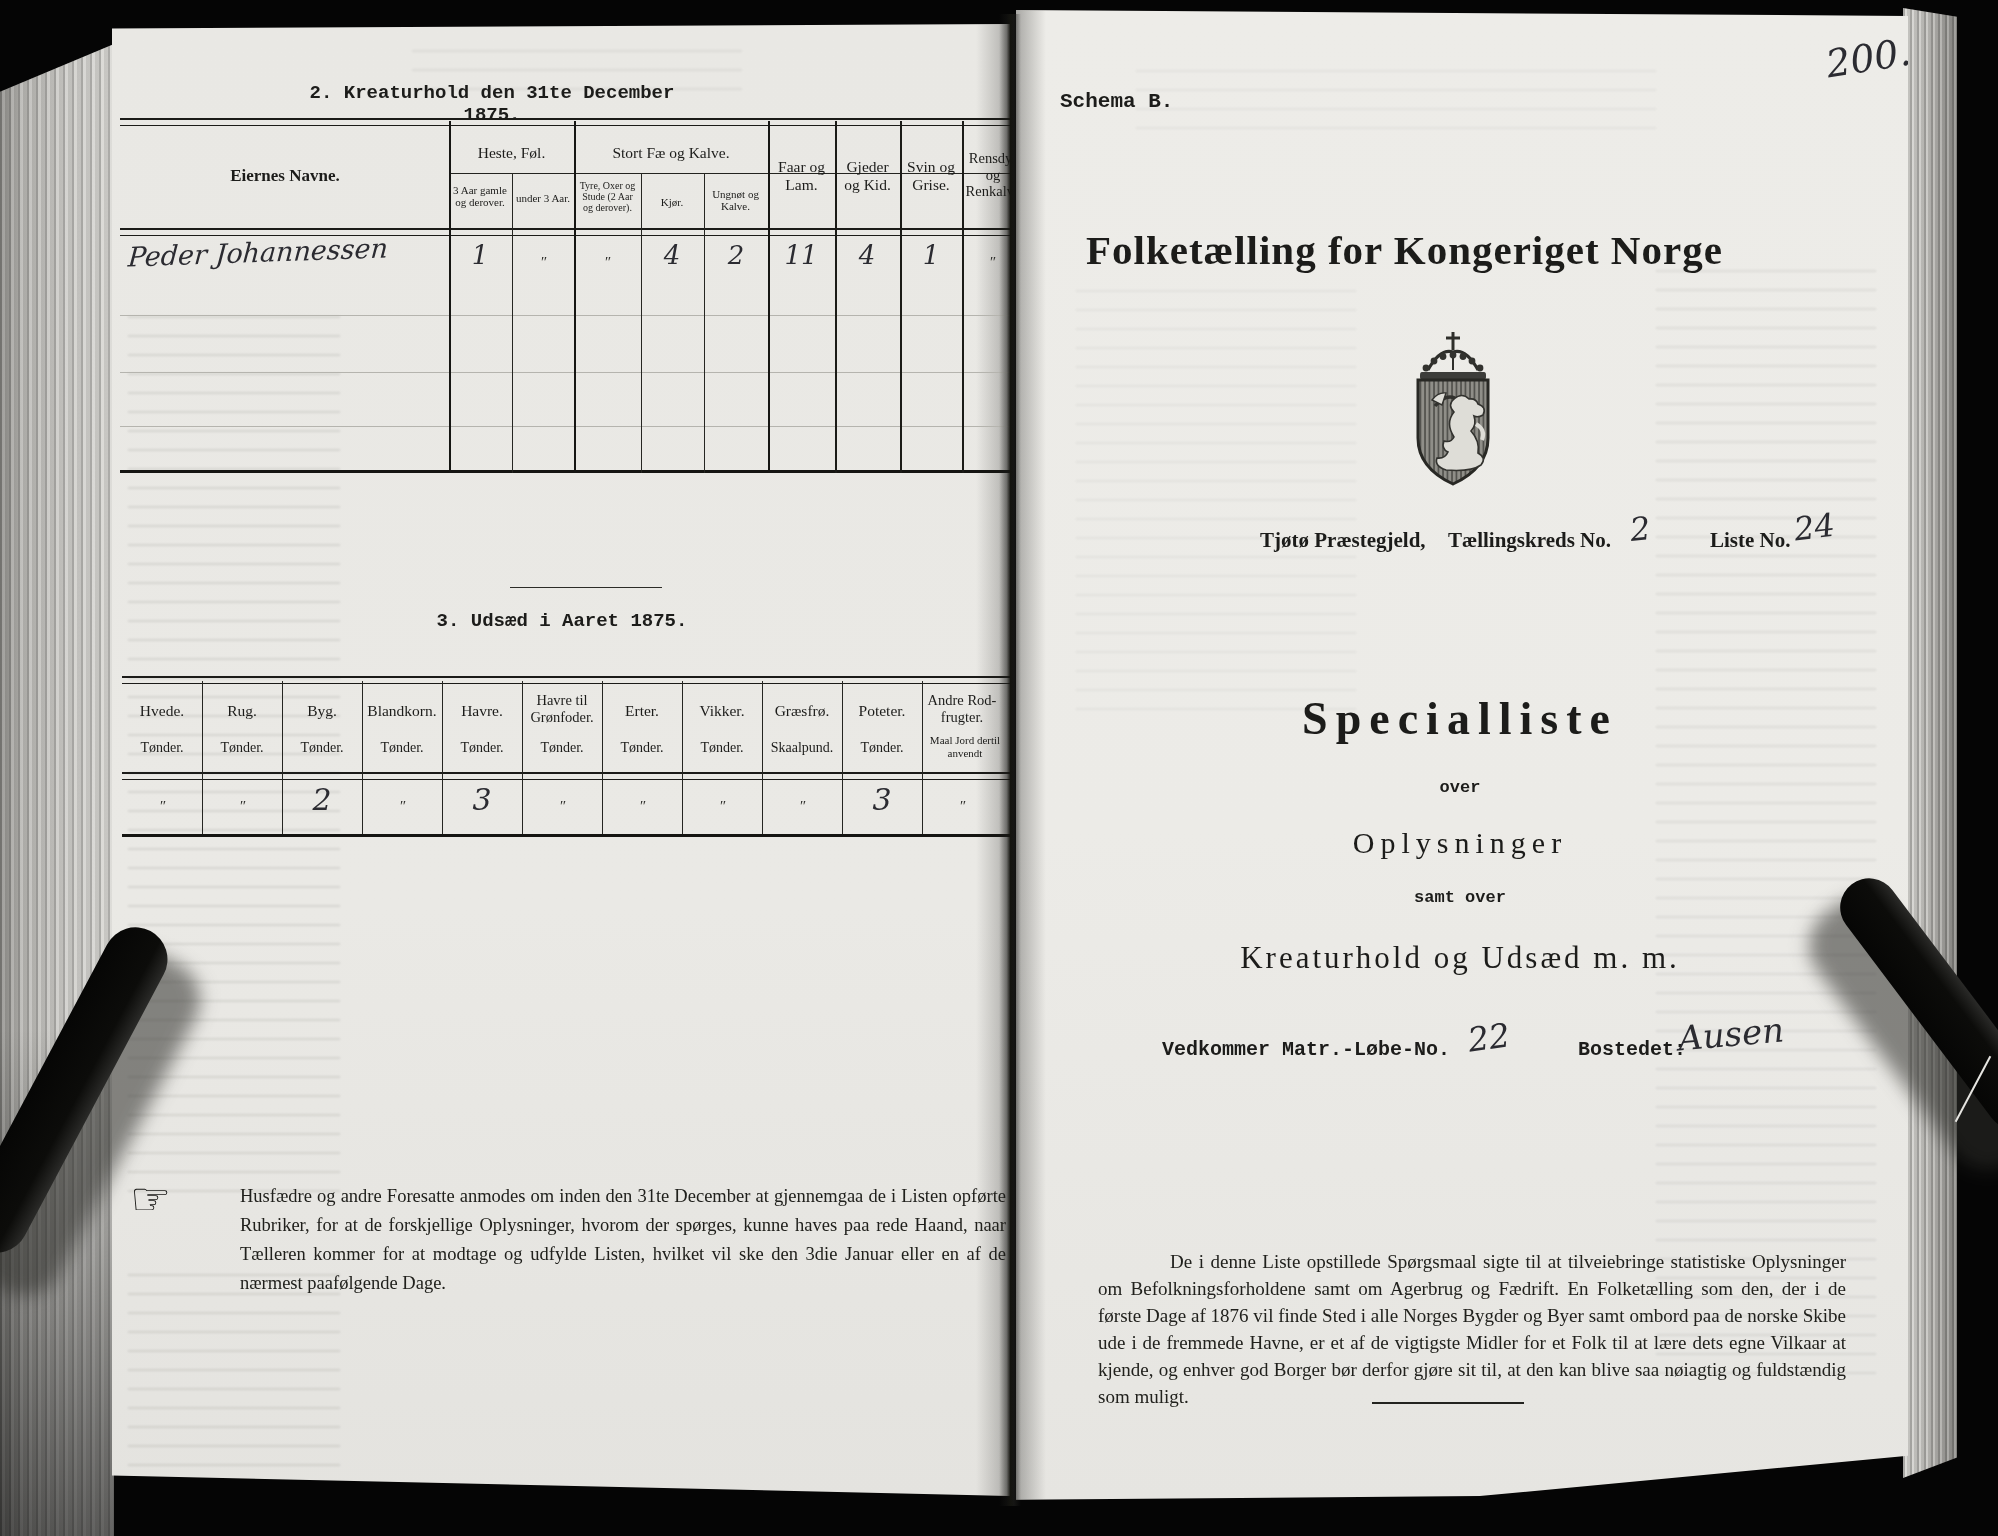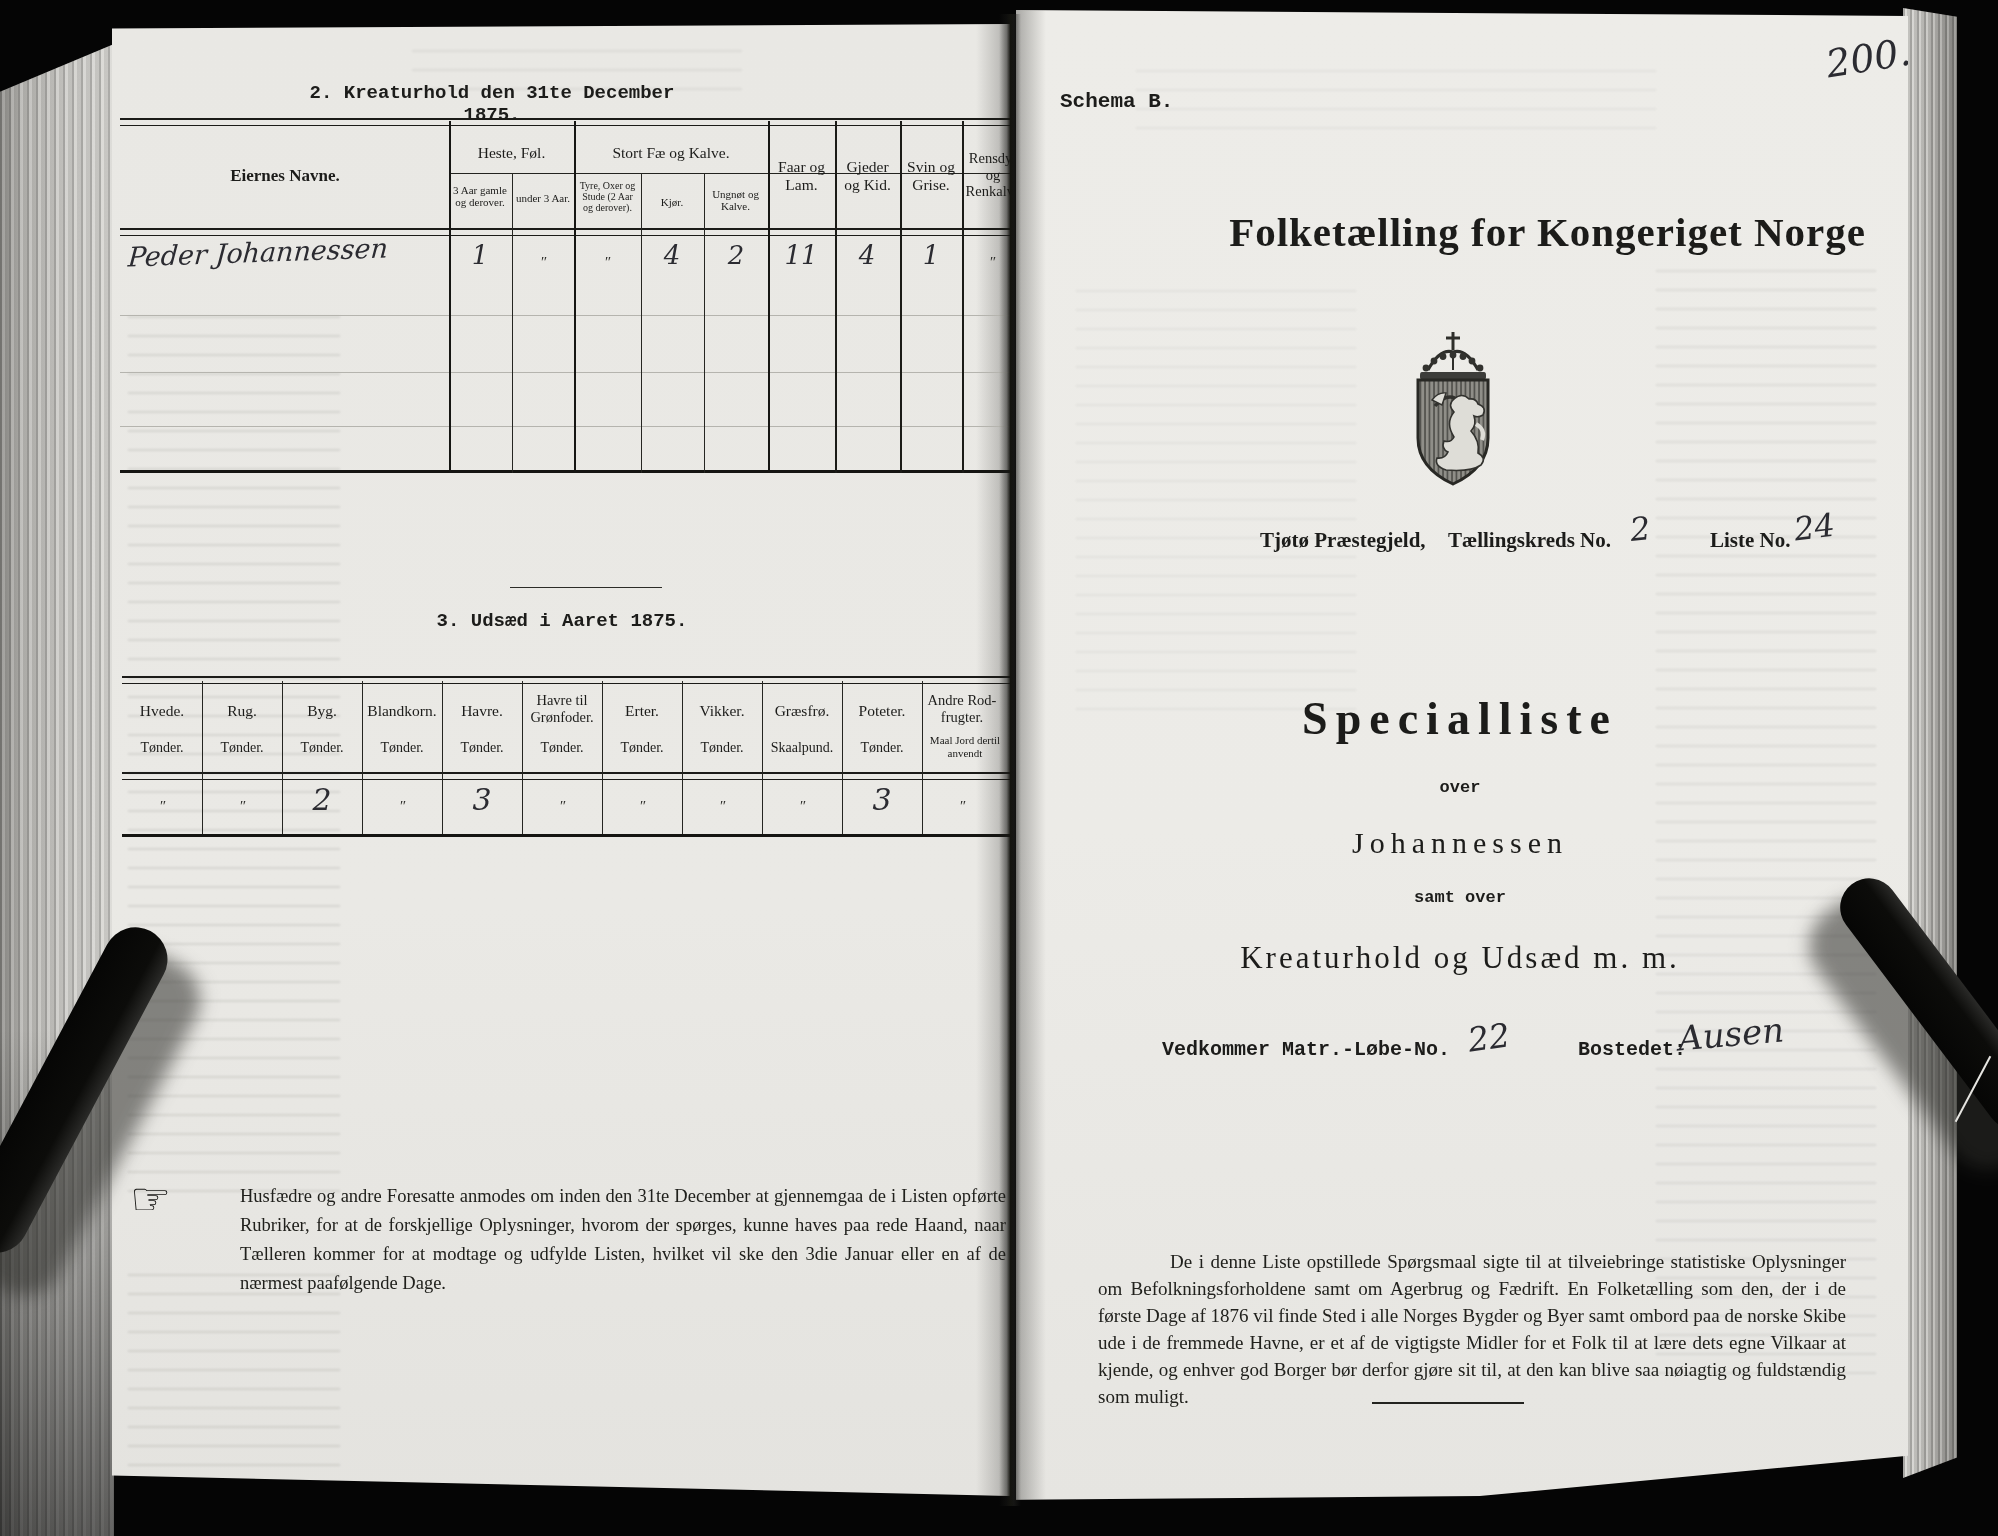--- a/index.html
+++ b/index.html
@@ -186,21 +186,21 @@
   <div id="page-right" class="abs">
 
     <div class="abs ghost" style="left:640px;top:260px;width:220px;height:1120px;opacity:.8;"></div>
     <div class="abs ghost" style="left:60px;top:280px;width:280px;height:430px;opacity:.5;"></div>
     <div class="abs ghost" style="left:120px;top:60px;width:520px;height:60px;opacity:.5;"></div>
 
     <div class="abs sans-b" style="left:44px;top:80px;font-size:21px;">Schema B.</div>
 
     <div class="abs hw" style="left:810px;top:26px;font-size:38px;transform:rotate(-9deg);">200.</div>
 
-    <div class="abs" style="left:70px;top:198px;width:780px;text-align:right;font-size:41px;font-weight:bold;letter-spacing:1px;">Folketælling for Kongeriget Norge</div>
+    <div class="abs" style="left:70px;top:216px;width:780px;text-align:left;font-size:41px;font-weight:bold;letter-spacing:1px;">Folketælling for Kongeriget Norge</div>
 
     <svg class="abs arms" style="left:372px;top:318px;" width="130" height="168" viewBox="0 0 130 168">
       <g stroke="#2a2a26" fill="none">
         <line x1="65" y1="4" x2="65" y2="22" stroke-width="3"></line>
         <line x1="58" y1="10" x2="72" y2="10" stroke-width="3"></line>
         <path d="M40,42 Q52,20 65,24 Q78,20 90,42" stroke-width="3"></path>
         <path d="M65,24 L65,42" stroke-width="2"></path>
       </g>
       <g fill="#2e2e2a">
         <circle cx="38" cy="40" r="3.4"></circle>
@@ -226,21 +226,21 @@
     </svg>
 
     <div class="abs" style="left:244px;top:518px;font-size:21px;font-weight:bold;">Tjøtø Præstegjeld,</div>
     <div class="abs" style="left:432px;top:518px;font-size:21px;font-weight:bold;">Tællingskreds No.</div>
     <div class="abs hw" style="left:614px;top:500px;font-size:32px;transform:rotate(-6deg);">2</div>
     <div class="abs" style="left:694px;top:518px;font-size:21px;font-weight:bold;">Liste No.</div>
     <div class="abs hw" style="left:778px;top:498px;font-size:32px;transform:rotate(-7deg);">24</div>
 
     <div class="abs" style="left:64px;top:682px;width:760px;text-align:center;font-size:46px;font-weight:bold;letter-spacing:8px;">Specialliste</div>
     <div class="abs sans-b" style="left:64px;top:768px;width:760px;text-align:center;font-size:17px;">over</div>
-    <div class="abs" style="left:64px;top:816px;width:760px;text-align:center;font-size:30px;letter-spacing:6px;">Johannessen</div>
+    <div class="abs" style="left:64px;top:816px;width:760px;text-align:center;font-size:30px;letter-spacing:6px;">Oplysninger</div>
     <div class="abs sans-b" style="left:64px;top:878px;width:760px;text-align:center;font-size:17px;">samt over</div>
     <div class="abs" style="left:64px;top:930px;width:760px;text-align:center;font-size:31px;letter-spacing:3px;">Kreaturhold og Udsæd m. m.</div>
 
     <div class="abs sans-b" style="left:146px;top:1028px;font-size:20px;">Vedkommer Matr.-Løbe-No.</div>
     <div class="abs hw" style="left:452px;top:1008px;font-size:33px;transform:rotate(-8deg);">22</div>
     <div class="abs sans-b" style="left:562px;top:1028px;font-size:20px;">Bostedet:</div>
     <div class="abs hw" style="left:662px;top:1004px;font-size:34px;transform:rotate(-5deg);">Ausen</div>
 
     <div class="abs" style="left:82px;top:1238px;width:748px;font-size:19px;line-height:27px;text-align:justify;text-indent:72px;color:#21211d;">De i denne Liste opstillede Spørgsmaal sigte til at tilveiebringe statistiske Oplysninger om Befolkningsforholdene samt om Agerbrug og Fædrift. En Folketælling som den, der i de første Dage af 1876 vil finde Sted i alle Norges Bygder og Byer samt ombord paa de norske Skibe ude i de fremmede Havne, er et af de vigtigste Midler for et Folk til at lære dets egne Vilkaar at kjende, og enhver god Borger bør derfor gjøre sit til, at den kan blive saa nøiagtig og fuldstændig som muligt.</div>
 

